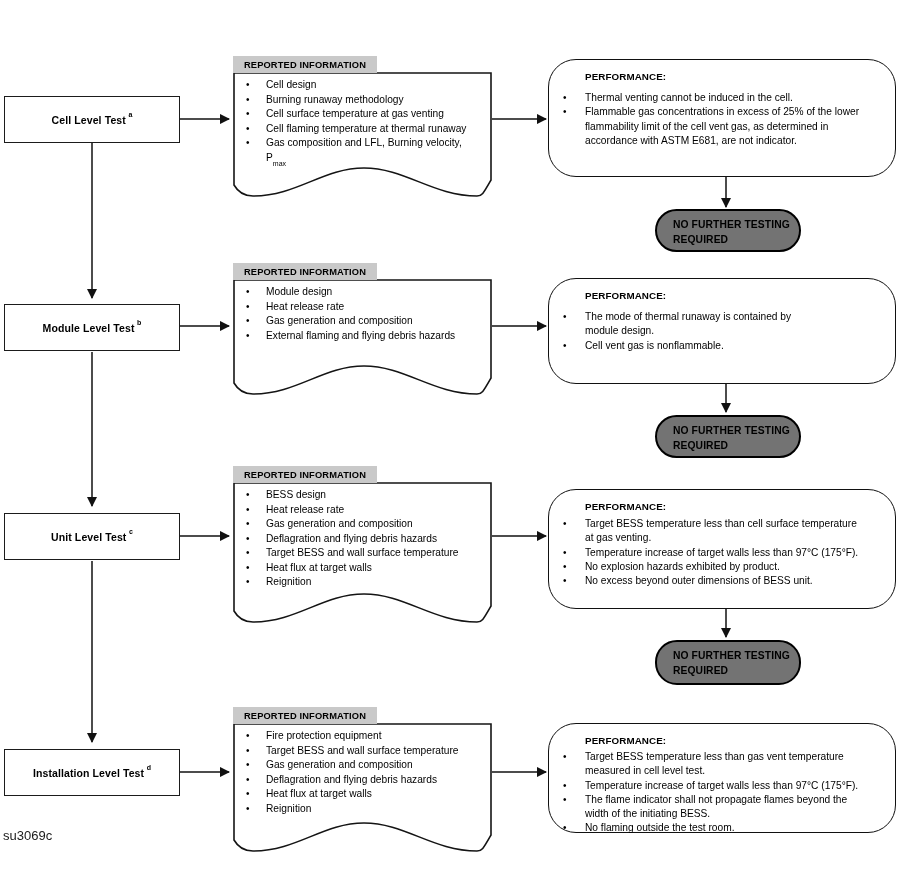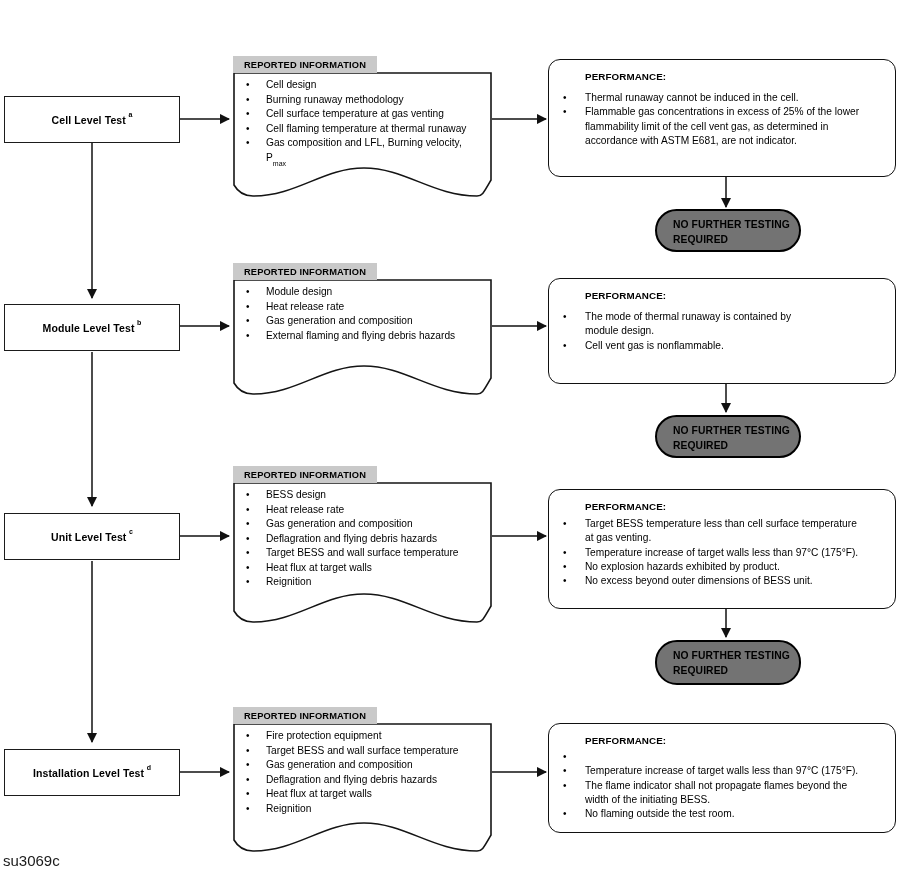--- a/index.html
+++ b/index.html
@@ -102,21 +102,21 @@
     position: relative;
     top: 2px;
   }
 
   
   .perf-box {
     position: absolute;
     box-sizing: border-box;
     border: 1.7px solid #111111;
     background: #ffffff;
-    border-radius: 12px;
+    border-radius: 28px;
     z-index: 3;
   }
   .perf-title {
     position: absolute;
     left: 36px;
     top: 11px;
     font-size: 9.8px;
     font-weight: bold;
     letter-spacing: .1px;
   }
@@ -153,22 +153,22 @@
     top: 7px;
     font-size: 10.3px;
     font-weight: bold;
     line-height: 14.5px;
     letter-spacing: .1px;
   }
 
   .figure-id {
     position: absolute;
     left: 3px;
-    top: 852px;
-    font-size: 15px;
+    top: 828px;
+    font-size: 13px;
     color: #1a1a1a;
     z-index: 3;
   }
 </style>
 </head>
 <body>
 
 <div id="canvas">
 
   <svg id="wires" viewBox="0 0 900 894" width="900" height="894">
@@ -243,21 +243,21 @@
           <span class="txt"><span>P</span><span class="sub">max</span></span>
         </div>
     </div>
   </div>
 
   <div class="perf-box" style="left:548px; top:59px; width:348px; height:118px;">
     <div class="perf-title">PERFORMANCE:</div>
     <div class="perf-list" style="top:31px;">
       <div class="perf-row">
           <span class="bullet">•</span>
-          <span class="txt">Thermal runaway cannot be induced in the cell.</span>
+          <span class="txt">Thermal venting cannot be induced in the cell.</span>
         </div>
       <div class="perf-row">
           <span class="bullet">•</span>
           <span class="txt"><span>Flammable gas concentrations in excess of 25% of the lower</span><br><span>flammability limit of the cell vent gas, as determined in</span><br><span>accordance with ASTM E681, are not indicator.</span></span>
         </div>
     </div>
   </div>
 
   <div class="term-box" style="left:655px; top:209px; width:146px; height:43px;">
     <div class="t">
@@ -445,20 +445,21 @@
           <span class="txt">Reignition</span>
         </div>
     </div>
   </div>
 
   <div class="perf-box" style="left:548px; top:723px; width:348px; height:110px;">
     <div class="perf-title">PERFORMANCE:</div>
     <div class="perf-list" style="top:26px;">
       <div class="perf-row">
           <span class="bullet">•</span>
+          <span class="txt"><span>Target BESS temperature less than gas vent temperature</span><br><span>measured in cell level test.</span></span>
         </div>
       <div class="perf-row">
           <span class="bullet">•</span>
           <span class="txt">Temperature increase of target walls less than 97°C (175°F).</span>
         </div>
       <div class="perf-row">
           <span class="bullet">•</span>
           <span class="txt"><span>The flame indicator shall not propagate flames beyond the</span><br><span>width of the initiating BESS.</span></span>
         </div>
       <div class="perf-row">

